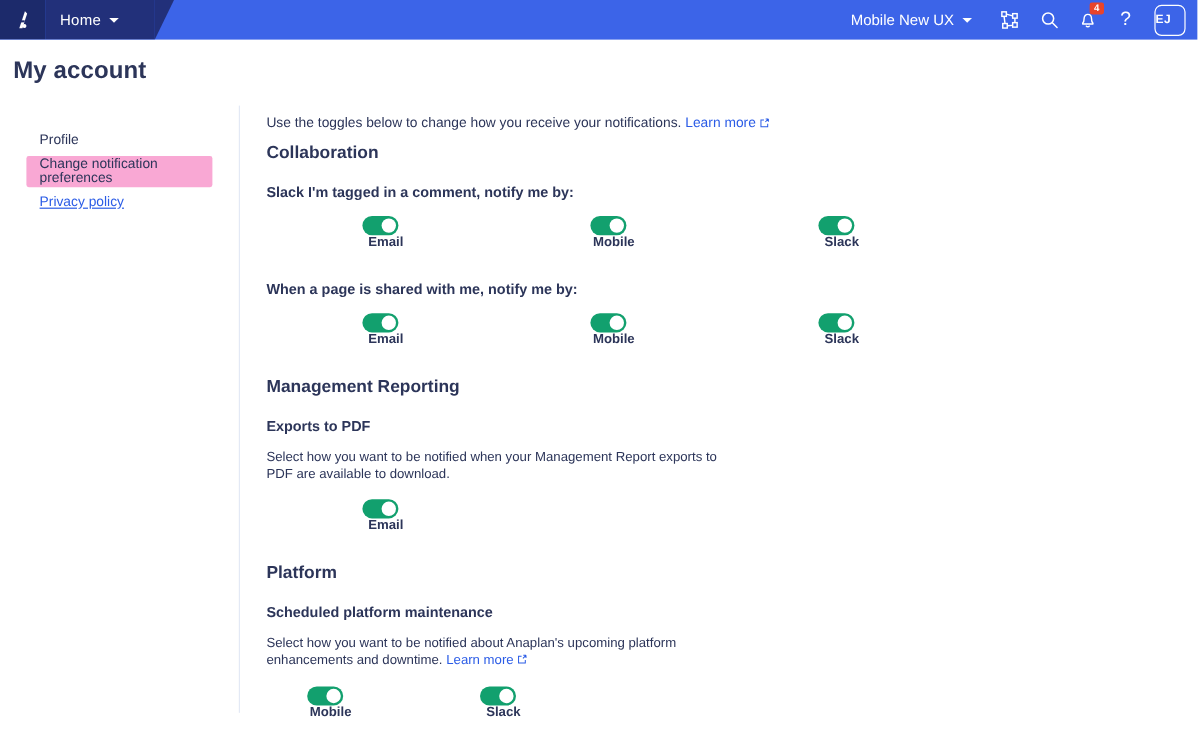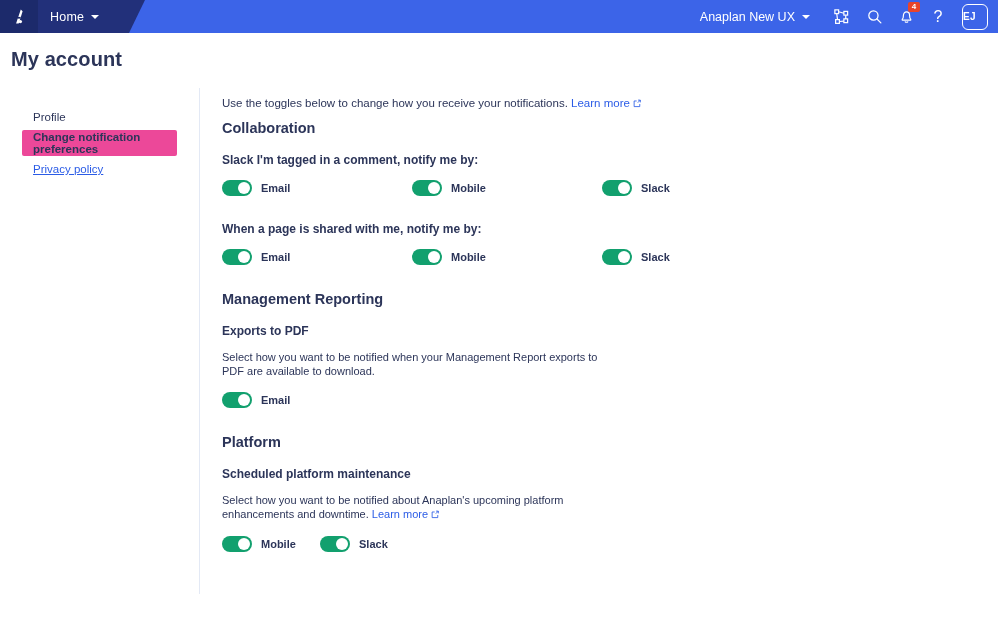--- a/index.html
+++ b/index.html
@@ -154,22 +154,22 @@
     margin: 0 22px;
     height: 26px;
     display: flex;
     align-items: center;
     padding-left: 11px;
     font-size: 11.5px;
     color: #2c3559;
     border-radius: 2px;
   }
   .side-item.active {
-    background: #ec4899;
-    font-weight: bold;
+    background: #f9a8d4;
+    font-weight: normal;
     justify-content: center;
   }
   .side-item.link {
     color: #2b5ce6;
     text-decoration: underline;
   }
   .v-divider {
     position: absolute;
     left: 199px;
     top: 88px;
@@ -222,20 +222,21 @@
   }
   .toggle-row {
     display: flex;
     align-items: center;
     margin-bottom: 26px;
   }
   .toggle-group {
     display: flex;
     align-items: center;
     width: 190px;
+    flex-direction: column;
   }
   .toggle-group.narrow { width: 98px; }
   .switch {
     width: 30px;
     height: 16px;
     border-radius: 8px;
     background: #cfd4e0;
     position: relative;
     flex: 0 0 auto;
     cursor: pointer;
@@ -276,21 +277,21 @@
   <div class="home-block">
     <span class="home-label">Home</span>
     <span class="chev"></span>
   </div>
 
   <div class="topbar-spacer"></div>
 
   <div class="topbar-right">
 
     <div class="workspace">
-      <span>Anaplan New UX</span>
+      <span>Mobile New UX</span>
       <span class="chev"></span>
     </div>
 
     <div class="nav-icon-btn">
       <svg width="18" height="18" viewBox="0 0 24 24" fill="none" stroke="#ffffff" stroke-width="1.6">
         <rect x="2.5" y="2.5" width="5" height="5"></rect>
         <rect x="14.5" y="4.5" width="5" height="5"></rect>
         <rect x="3.5" y="15.5" width="5" height="5"></rect>
         <rect x="14.5" y="14.5" width="5" height="5"></rect>
         <path d="M7.5 5 L14.5 7 M5 7.5 L6 15.5 M8.5 18 L14.5 17.5 M17 9.5 L17 14.5"></path>

